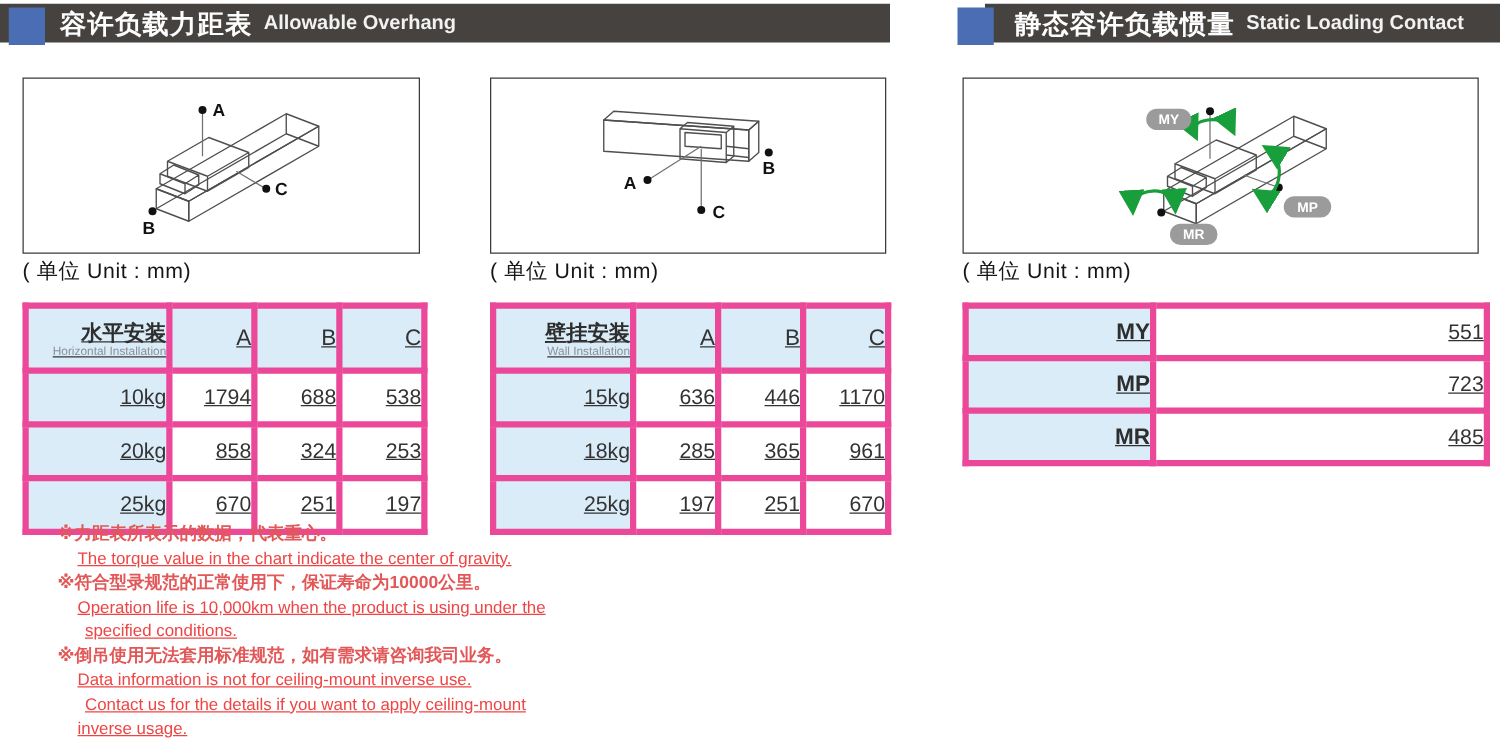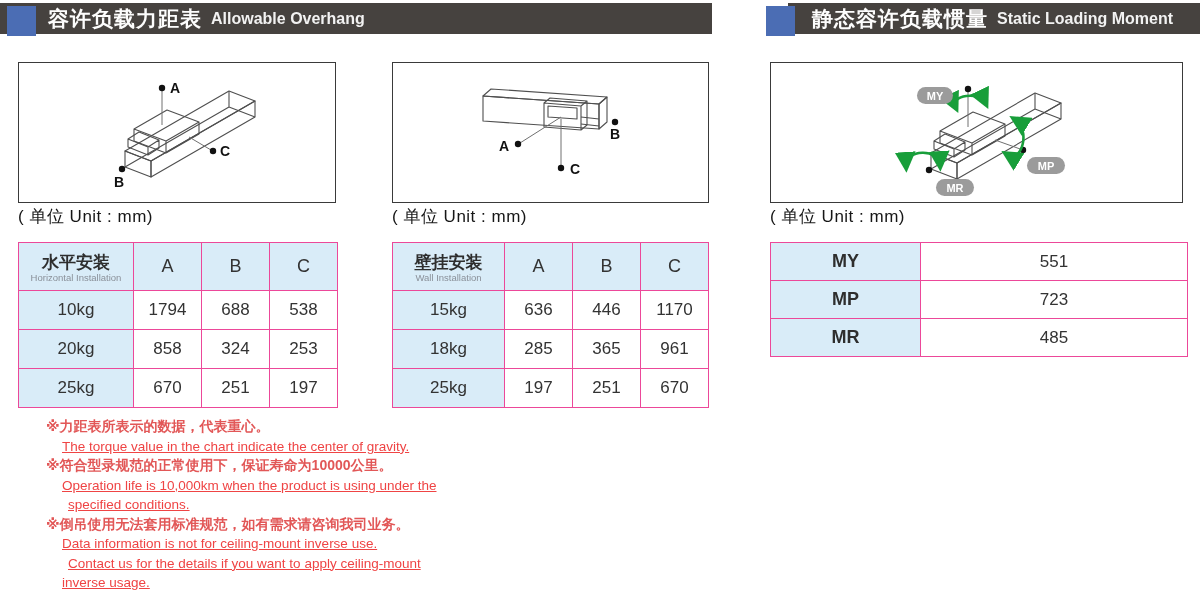--- a/index.html
+++ b/index.html
@@ -23,21 +23,21 @@
   .dbox{position:absolute;top:62px;height:139px;border:1px solid #3a3a3a;background:#fff;}
   .dbox1{left:18px;width:316px;}
   .dbox2{left:392px;width:315px;}
   .dbox3{left:770px;width:411px;}
   .unit{position:absolute;top:205px;font-size:17px;color:#161616;letter-spacing:0.5px;}
   .unit1{left:18px;width:318px;}
   .unit2{left:392px;width:317px;}
   .unit3{left:770px;width:413px;}
   
   table{border-collapse:collapse;table-layout:fixed;position:absolute;background:#fff;}
-  td{border:1px solid #ec4899;text-align:center;vertical-align:middle;padding:0;color:#333;}
+  td{border:5px solid #ec4899;text-align:right;vertical-align:middle;padding:0;color:#333;text-decoration:underline;}
   .fill{background:#d9ecf8;}
   .t-left1{left:18px;top:242px;width:319px;}
   .t-left2{left:392px;top:242px;width:316px;}
   .t-right{left:770px;top:242px;width:417px;}
   .hdr-row td{height:47px;}
   .data-row td{height:38px;font-size:17px;}
   .hdr-zh{font-size:17px;font-weight:600;color:#2e2e2e;line-height:19px;margin-top:2px;}
   .hdr-en{font-size:9.5px;color:#8a9099;line-height:11px;}
   .colh{font-size:18px;color:#333;}
   .load{font-size:17px;font-weight:500;}
@@ -67,21 +67,21 @@
 
   <div class="bluesq bluesq-left"></div>
   <div class="bluesq bluesq-right"></div>
 
   <div class="hbar hbar-left">
     <span class="zh">容许负载力距表</span>
     <span class="en">Allowable Overhang</span>
   </div>
   <div class="hbar hbar-right">
     <span class="zh">静态容许负载惯量</span>
-    <span class="en">Static Loading Moment</span>
+    <span class="en">Static Loading Contact</span>
   </div>
 
   <div class="dbox dbox1">
     <svg width="316" height="139" viewBox="0 0 316 139">
       <path class="wire" d="M106,104 L210,44 M210,44 L236,54 M210,28 L210,44"></path>
       <path class="wire" d="M106,88 L210,28 L236,38 L132,98 Z"></path>
       <path class="wire" d="M132,98 L236,38 L236,54 L132,114 Z"></path>
       <path class="wire" d="M106,88 L132,98 L132,114 L106,104 Z"></path>
       <path class="wire" d="M115,66 L148,47 L180,59 L147,78 Z M147,78 L180,59 L180,71 L147,90 Z M115,66 L147,78 L147,90 L115,78 Z"></path>
       <path class="wire" d="M109,76 L120,69 L140,77 L129,84 Z M129,84 L140,77 L140,85 L129,92 Z M109,76 L129,84 L129,92 L109,84 Z"></path>

